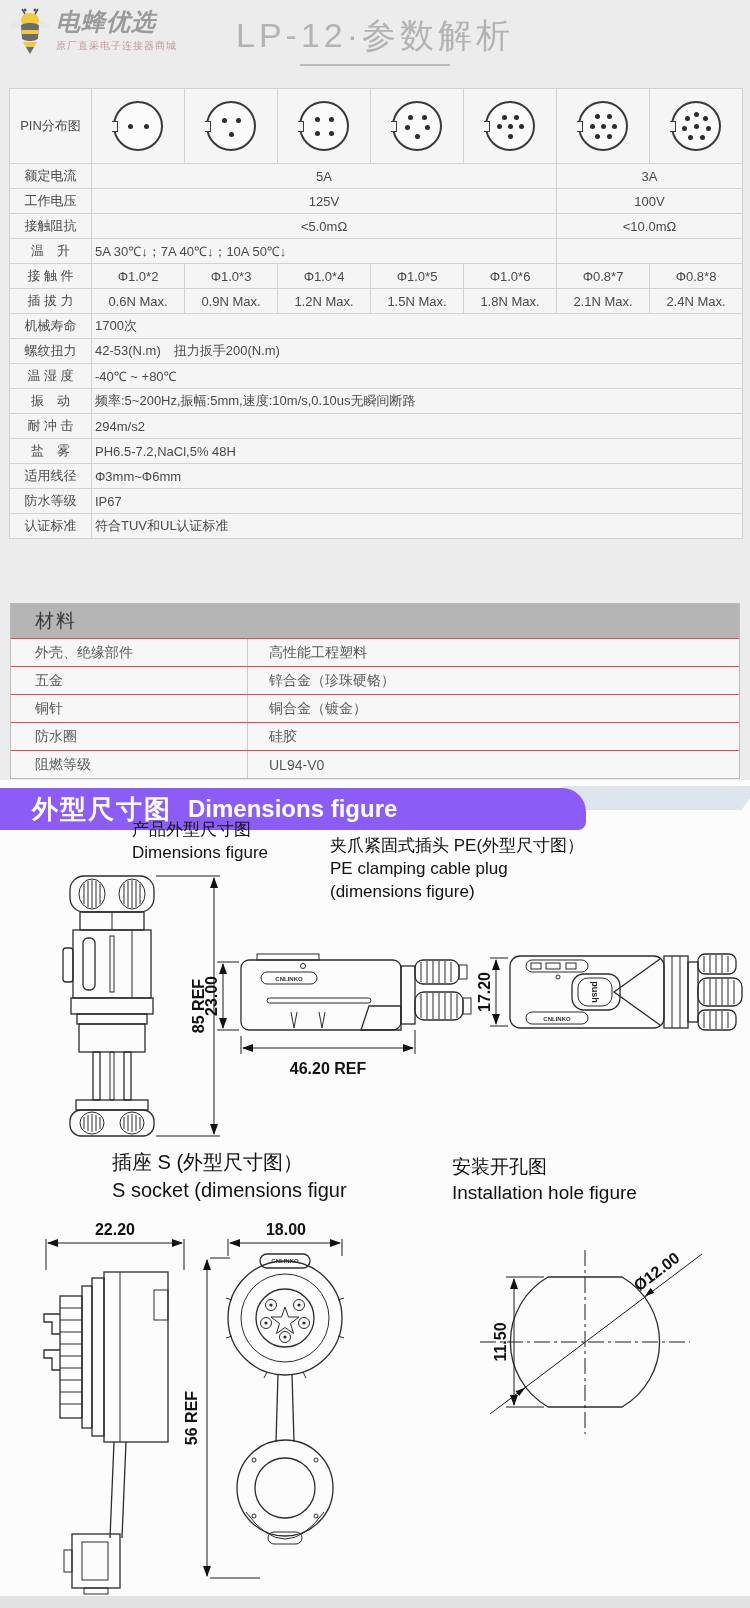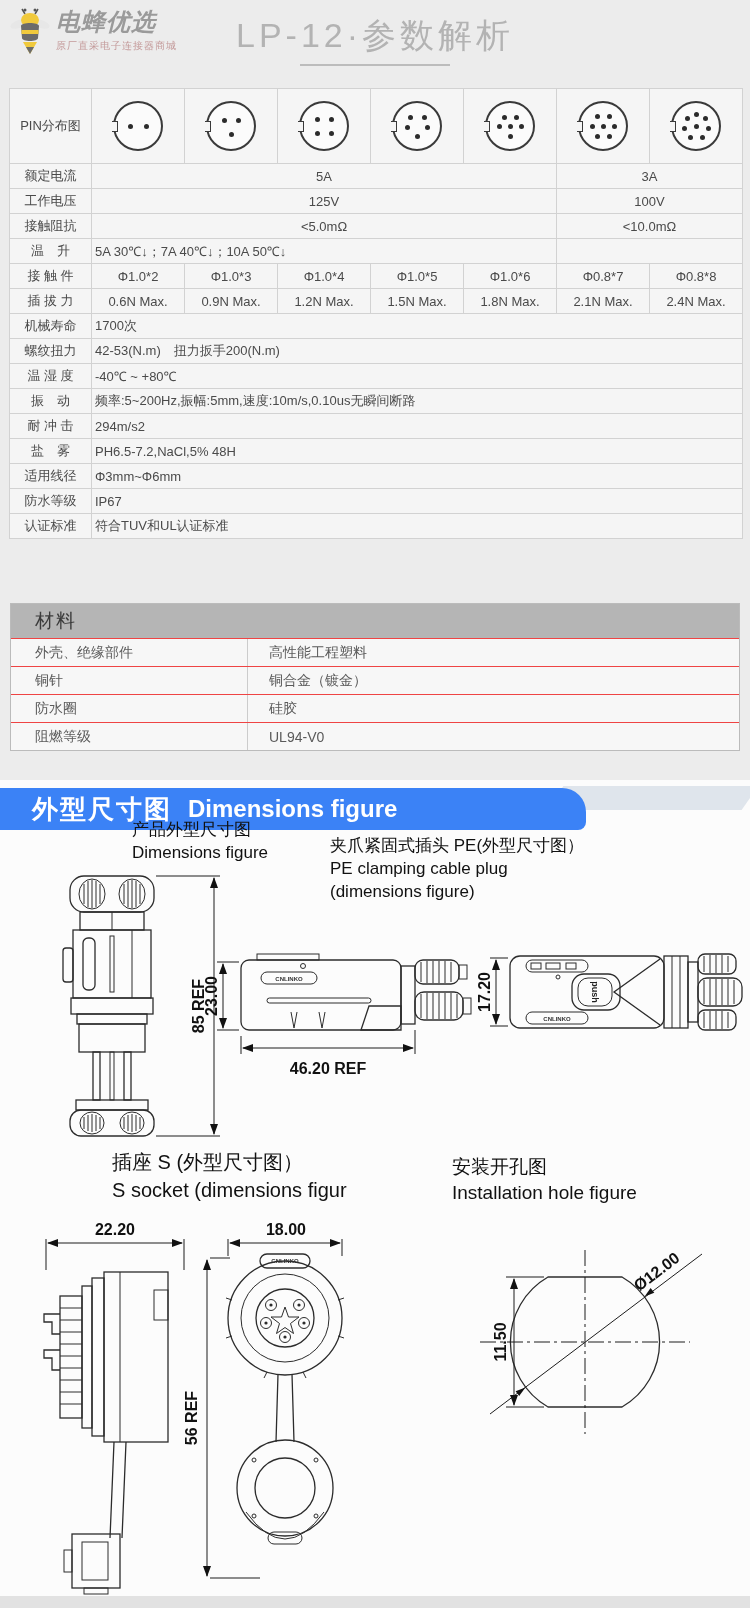--- a/index.html
+++ b/index.html
@@ -30,21 +30,21 @@
   
   .materials{left:10px;top:603px;width:730px;background:#f7f7f7;border:1px solid #bbbbbb;box-sizing:border-box;}
   .m-header{height:34px;background:#b5b5b5;color:#3b3b3b;font-size:19px;display:flex;
             align-items:center;padding-left:24px;letter-spacing:2px;}
   .m-row{display:flex;height:27px;font-size:14px;align-items:stretch;border-top:1px solid #ef4444;color:#5a5a5a;}
   .m-label{width:212px;padding-left:24px;display:flex;align-items:center;}
   .m-value{flex:1;border-left:1px solid #cccccc;padding-left:21px;display:flex;align-items:center;}
   
   .draw-section{left:0;top:780px;width:750px;height:816px;background:#fcfcfc;}
   .banner-deco{left:555px;top:786px;width:195px;height:24px;background:#dfe5ec;transform:skewX(-35deg);}
-  .banner{left:0;top:788px;width:586px;height:42px;background:#3b82f6;border-radius:0 24px 8px 0;
+  .banner{left:0;top:788px;width:586px;height:42px;background:#8b5cf6;border-radius:0 24px 8px 0;
           display:flex;align-items:center;padding-left:32px;gap:16px;box-sizing:border-box;}
   .banner .zh{color:#ffffff;font-size:26px;font-weight:bold;letter-spacing:2px;}
   .banner .en{color:#ffffff;font-size:24px;font-weight:bold;}
   .fig-label{color:#111111;font-size:17px;line-height:23px;}
   .fig-label.big{font-size:20px;line-height:28px;}
   
   .ln{stroke:#2c2c2c;fill:none;stroke-width:1.3;}
   .thin{stroke-width:1;}
   .dim{stroke:#1d1d1d;stroke-width:1;fill:none;}
   .cl{stroke:#1d1d1d;stroke-width:1;fill:none;stroke-dasharray:16 4 3 4;}
@@ -240,20 +240,24 @@
       </tr>
     </tbody>
 </table>
 
 <div class="abs materials">
   <div class="m-header">材料</div>
   <div>
       <div class="m-row">
         <div class="m-label">外壳、绝缘部件</div>
         <div class="m-value">高性能工程塑料</div>
+      </div>
+      <div class="m-row">
+        <div class="m-label">五金</div>
+        <div class="m-value">锌合金（珍珠硬铬）</div>
       </div>
       <div class="m-row">
         <div class="m-label">铜针</div>
         <div class="m-value">铜合金（镀金）</div>
       </div>
       <div class="m-row">
         <div class="m-label">防水圈</div>
         <div class="m-value">硅胶</div>
       </div>
       <div class="m-row">

